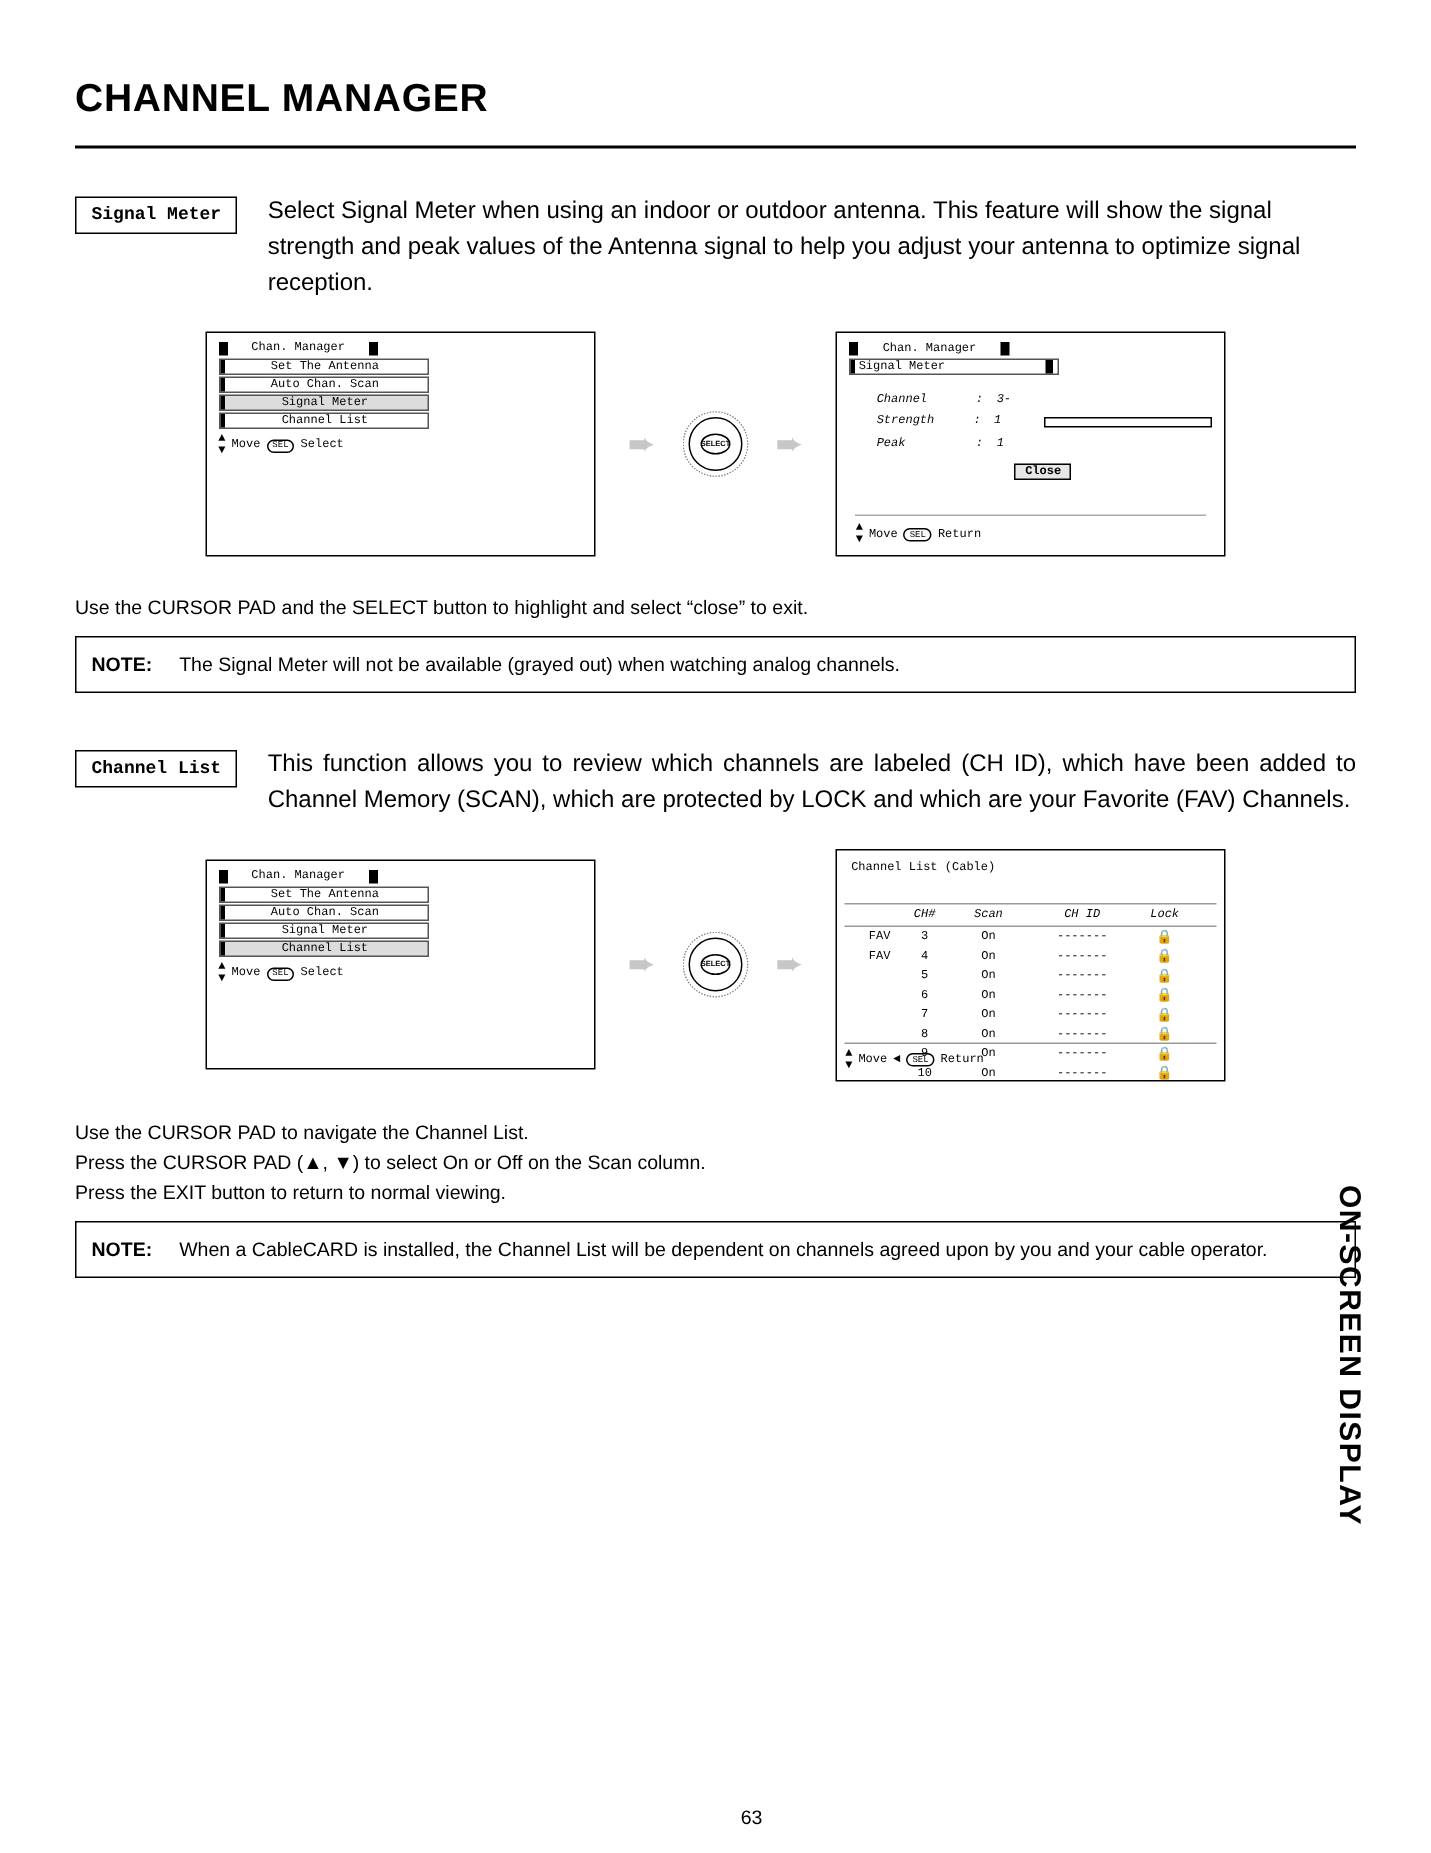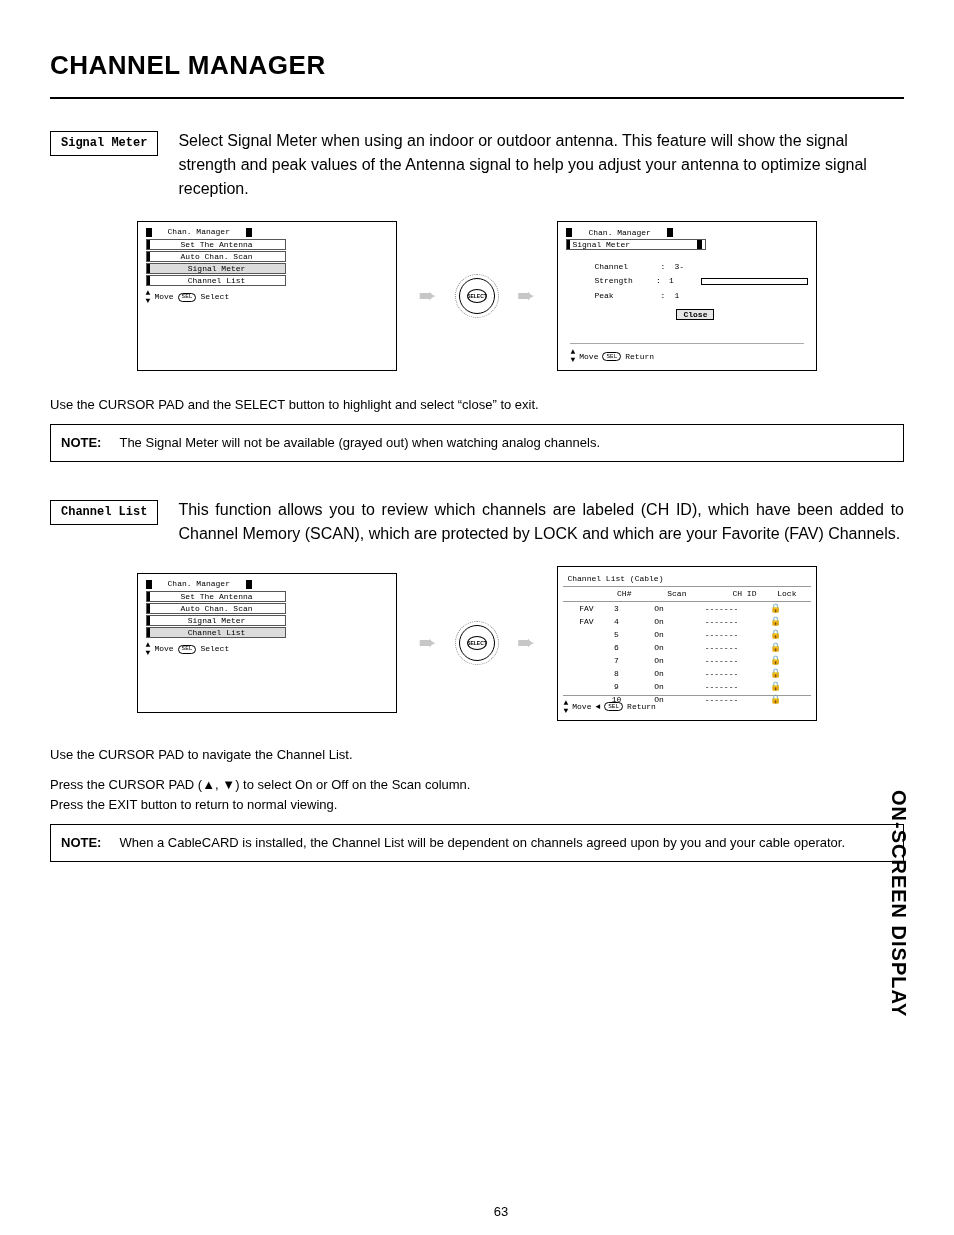--- a/index.html
+++ b/index.html
@@ -153,21 +153,21 @@
     align-items:center;
     height:11px;
     position:relative;
     width: 140px;
   }
   .sig-item.leftbar::before{
     content:"";
     position:absolute;left:0;top:0;bottom:0;width:3px;background:#000;
   }
   .sig-item .rcap{width:5px;height:9px;background:#000;}
-  .sig-grid { margin: 10px 0 0 28px; line-height: 1.8; }
+  .sig-grid { margin: 10px 0 0 18px; line-height: 1.8; font-style: italic; }
   .sig-grid .row { display: flex; align-items:center; }
   .sig-grid .lbl { width: 66px; }
   .sig-grid .col { width: 14px; }
   .sig-grid .val { width: 30px; }
   .sig-bar { width: 115px; height: 7px; border: 1px solid #000; margin-left: 4px; }
   .close-btn {
     display: inline-block;
     border: 1px solid #000;
     background: #e6e6e6;
     padding: 0 6px;
@@ -186,27 +186,28 @@
   }
   .chlist-screen {
     border: 1.5px solid #000;
     width: 260px;
     height: 155px;
     position: relative;
     font-family: "Courier New", monospace;
     font-size: 8px;
   }
   .chlist-inner{ position:absolute; inset:5px; }
-  .chlist-title{ padding:2px 4px 3px 4px; border-bottom:1px solid #999; }
+  .chlist-title{ padding:2px 4px 19px 4px; border-bottom:1px solid #999; }
   .chlist-head{
     display:grid;
     grid-template-columns: 30px 30px 55px 70px 40px;
     padding:2px 8px 3px 8px;
     border-bottom:1px solid #999;
-    text-align:right;
+    text-align:center;
+    font-style:italic;
   }
   .chlist-row{
     display:grid;
     grid-template-columns: 30px 30px 55px 70px 40px;
     padding:1px 8px;
     text-align:center;
     align-items:center;
   }
   .lock-icon{ font-size:9px; }
   .chlist-footer{
@@ -480,21 +481,21 @@
     <div class="chlist-footer">
       <span class="udarr">▲<br>▼</span>
       <span>Move</span>
       <span style="font-size:8px;">◄</span>
       <span class="ovalk">SEL</span>
       <span>Return</span>
     </div>
   </div>
 </div>
 
-<div class="para" style="margin-bottom:12px;">Use the CURSOR PAD to navigate the Channel List.</div>
+<div class="para" style="margin-bottom:2px;">Use the CURSOR PAD to navigate the Channel List.</div>
 <div class="para" style="margin-bottom:2px;">Press the CURSOR PAD (▲, ▼) to select On or Off on the Scan column.</div>
 <div class="para">Press the EXIT button to return to normal viewing.</div>
 
 <div class="note-box justify">
   <strong>NOTE:</strong>
   <div class="ntext">When a CableCARD is installed, the Channel List will be dependent on channels agreed upon by you and your cable operator.</div>
 </div>
 
 <div class="side-label">ON-SCREEN DISPLAY</div>
 <div class="page-number">63</div>

